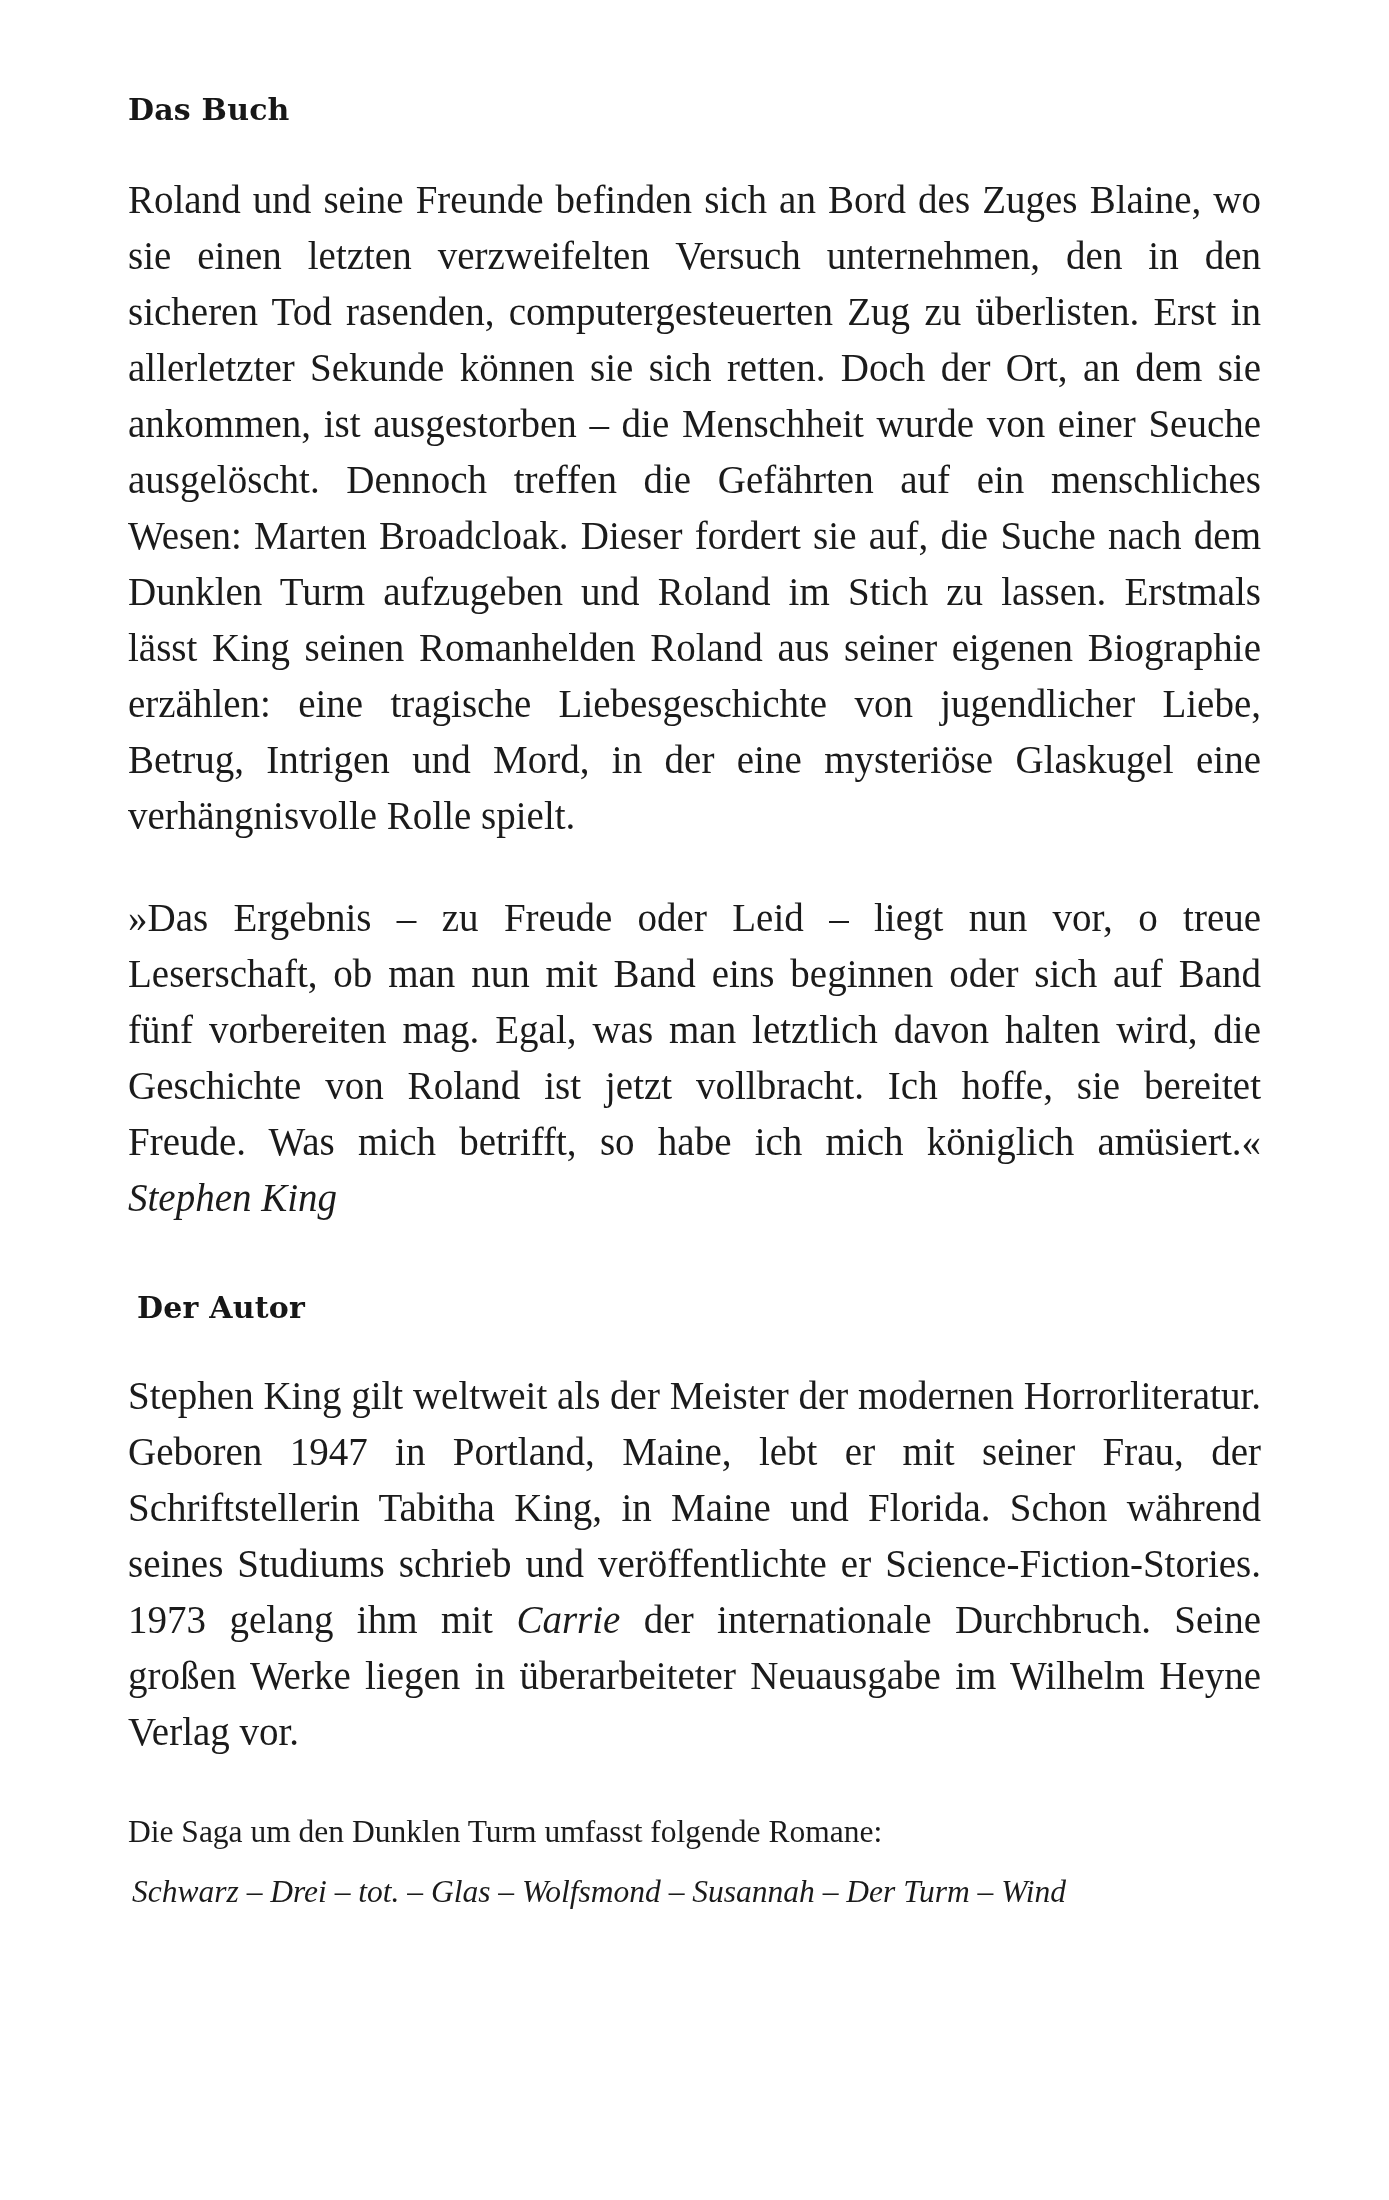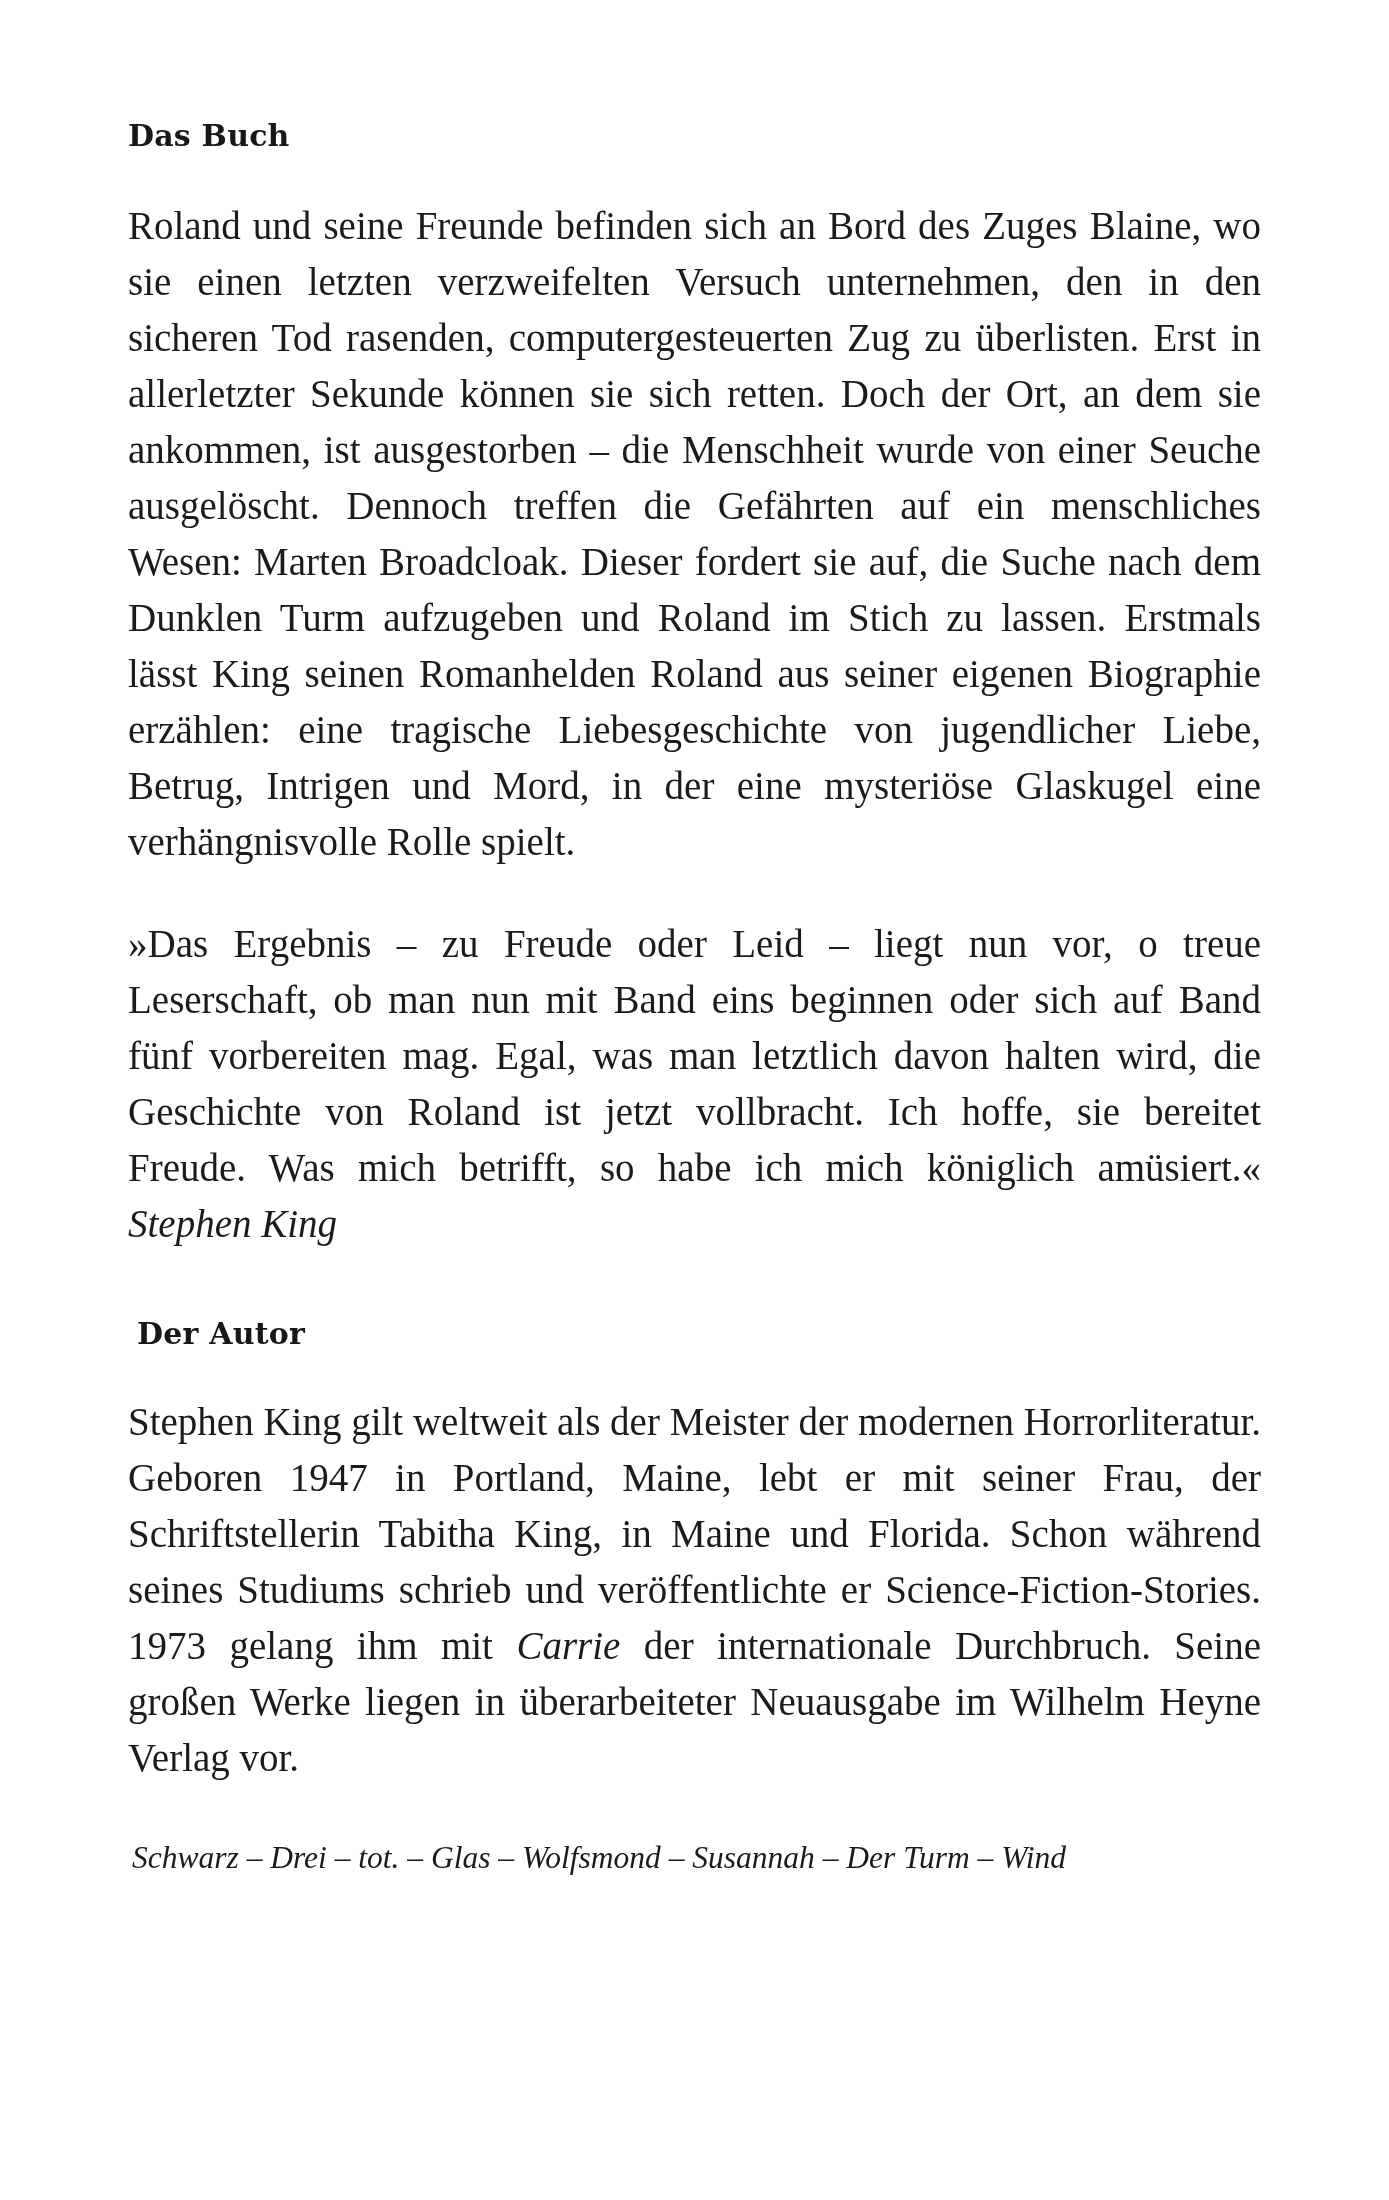--- a/index.html
+++ b/index.html
@@ -11,21 +11,21 @@
     width: 1389px;
     height: 2200px;
     font-family: "Liberation Serif", "DejaVu Serif", serif;
     color: #191919;
     overflow: hidden;
   }
   .page {
     width: 1389px;
     height: 2200px;
     box-sizing: border-box;
-    padding: 118px 128px 0 128px;
+    padding: 92px 128px 0 128px;
     background: #ffffff;
     position: relative;
   }
   .content {
     width: 1133px;
   }
   h2.section-heading {
     font-family: "DejaVu Serif", "Liberation Serif", serif;
     font-weight: bold;
     font-size: 30px;
@@ -89,17 +89,18 @@
       <p class="body-text"><span>»Das Ergebnis – zu Freude oder Leid – liegt nun vor, o treue Leserschaft, ob man nun mit Band eins beginnen oder sich auf Band fünf vorbereiten mag. Egal, was man letztlich davon halten wird, die Geschichte von Roland ist jetzt vollbracht. Ich hoffe, sie bereitet Freude. Was mich betrifft, so habe ich mich königlich amüsiert.«</span> <em class="italic">Stephen King</em></p>
     </div>
 
     <h2 class="section-heading second">Der Autor</h2>
 
     <div class="author-block">
       <p class="body-text"><span>Stephen King gilt weltweit als der Meister der modernen Horrorliteratur. Geboren 1947 in Portland, Maine, lebt er mit seiner Frau, der Schriftstellerin Tabitha King, in Maine und Florida. Schon während seines Studiums schrieb und veröffentlichte er Science-Fiction-Stories. 1973 gelang ihm mit </span><em class="italic">Carrie</em><span> der internationale Durchbruch. Seine großen Werke liegen in überarbeiteter Neuausgabe im Wilhelm Heyne Verlag vor.</span></p>
     </div>
 
     <div class="saga-block">
+      <p class="lead-in">Die Saga um den Dunklen Turm umfasst folgende Romane:</p>
       <p class="series-line">Schwarz – Drei – tot. – Glas – Wolfsmond – Susannah – Der Turm – Wind</p>
     </div>
 
   </div>
 </div>
 
 </body></html>

